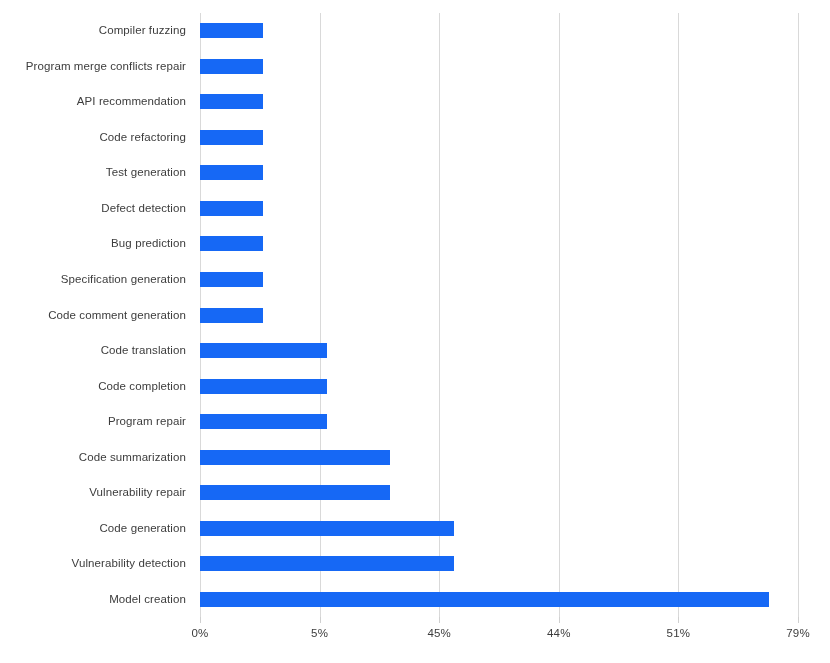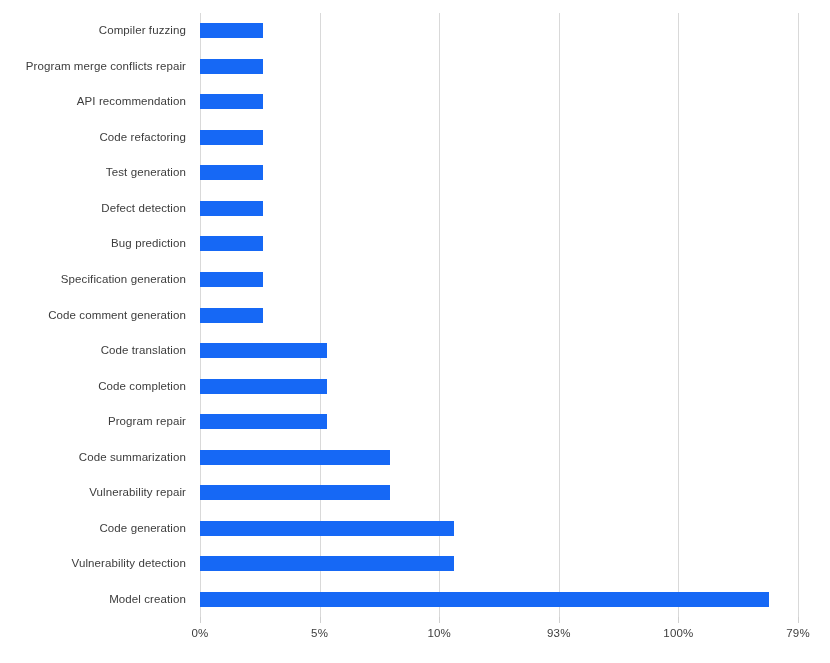--- a/index.html
+++ b/index.html
@@ -171,22 +171,22 @@
       <div class="cat-label" style="top: 521px; color: rgb(60, 60, 60);">Code generation</div>
       <div class="cat-label" style="top: 556px; color: rgb(60, 60, 60);">Vulnerability detection</div>
       <div class="cat-label" style="top: 592px; color: rgb(60, 60, 60);">Model creation</div>
     </div>
   <div id="xaxis-layer">
       <div class="tick-mark" style="left: 200px;"></div>
       <div class="tick-label" style="left: 200px; color: rgb(60, 60, 60);">0%</div>
       <div class="tick-mark" style="left: 319.6px;"></div>
       <div class="tick-label" style="left: 319.6px; color: rgb(60, 60, 60);">5%</div>
       <div class="tick-mark" style="left: 439.2px;"></div>
-      <div class="tick-label" style="left: 439.2px; color: rgb(60, 60, 60);">10%</div>
+      <div class="tick-label" style="left: 439.2px; color: rgb(60, 60, 60);">45%</div>
       <div class="tick-mark" style="left: 558.8px;"></div>
-      <div class="tick-label" style="left: 558.8px; color: rgb(60, 60, 60);">93%</div>
+      <div class="tick-label" style="left: 558.8px; color: rgb(60, 60, 60);">44%</div>
       <div class="tick-mark" style="left: 678.4px;"></div>
-      <div class="tick-label" style="left: 678.4px; color: rgb(60, 60, 60);">100%</div>
+      <div class="tick-label" style="left: 678.4px; color: rgb(60, 60, 60);">51%</div>
       <div class="tick-mark" style="left: 798px;"></div>
       <div class="tick-label" style="left: 798px; color: rgb(60, 60, 60);">79%</div>
     </div>
 
 </div>
 
 </body></html>

